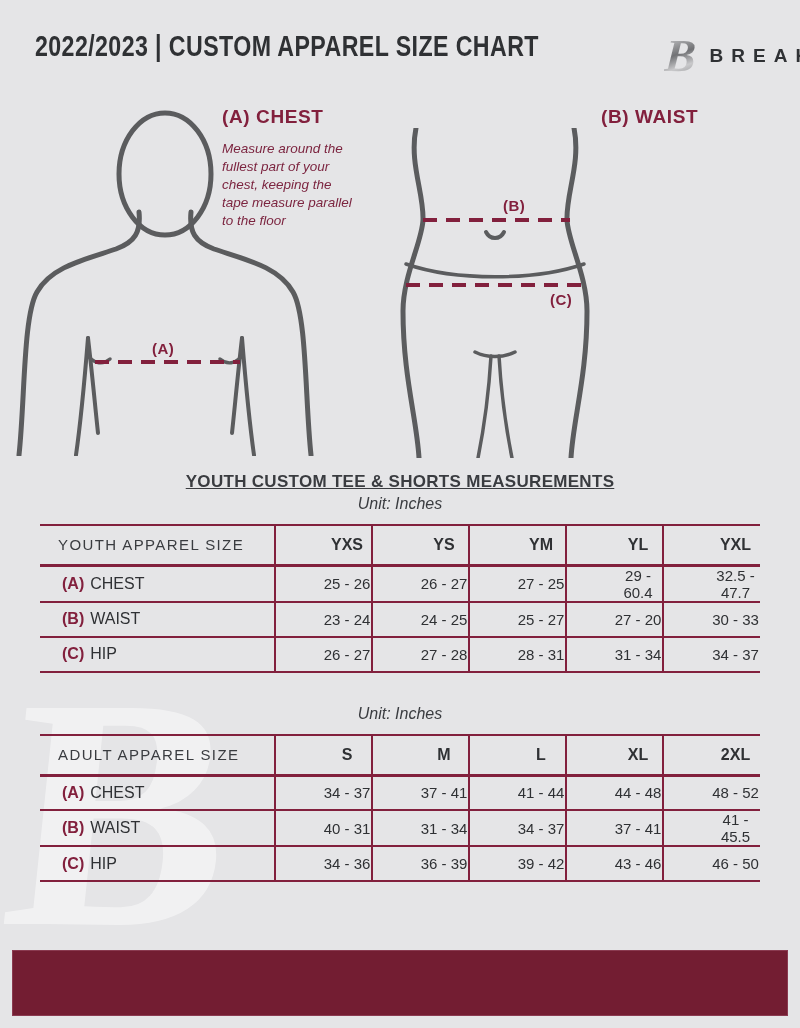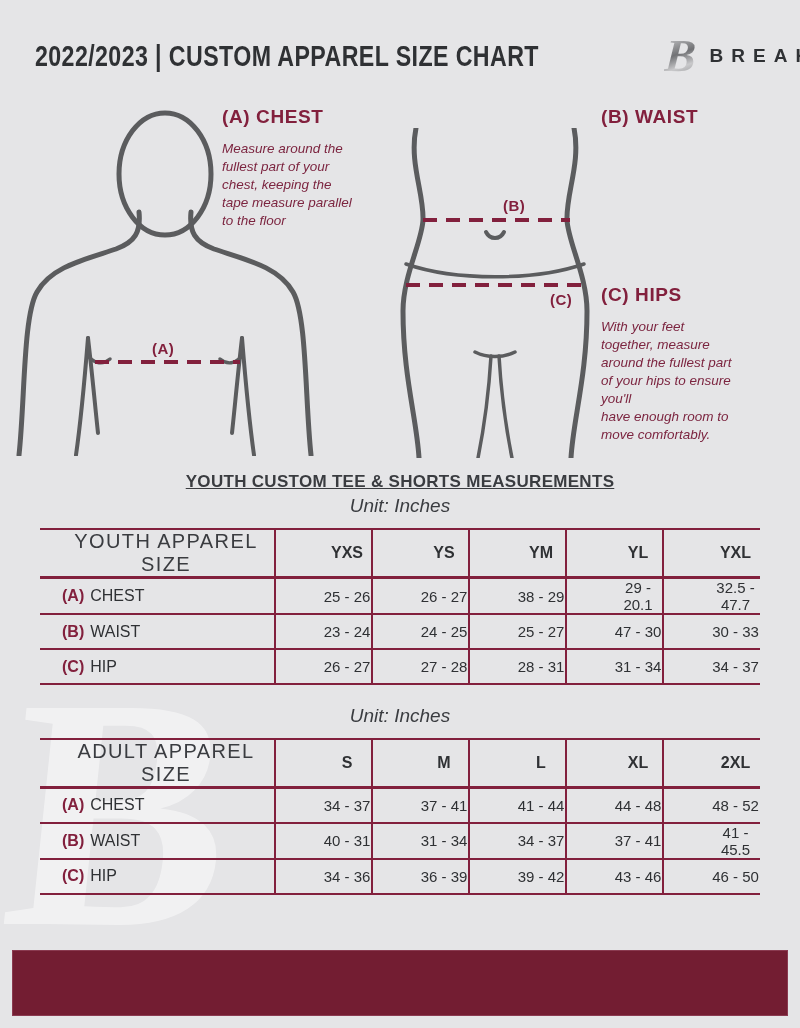--- a/index.html
+++ b/index.html
@@ -27,21 +27,21 @@
     font-weight:700;
     font-size:330px;line-height:1;
     color:rgba(255,255,255,0.48);
     transform:skewX(-6deg);
     z-index:0;
     user-select:none;
   }
   
   .hdr{
     position:absolute;left:35px;right:35px;top:30px;height:52px;
-    display:flex;align-items:center;justify-content:space-between;
+    display:flex;justify-content:space-between;
     z-index:2;
   }
   .title{
     font-weight:700;font-size:29px;color:var(--ink);
     letter-spacing:0.5px;white-space:nowrap;
     transform:scaleX(0.80);transform-origin:left center;
   }
   .brand{display:flex;align-items:center;gap:14px;}
   .logo-b{
     font-family:"Liberation Serif", serif;
@@ -74,37 +74,37 @@
     font-size:19px;font-weight:700;color:var(--accent);
     letter-spacing:0.6px;margin-bottom:12px;
   }
   .guide p{
     font-style:italic;font-size:13.5px;line-height:18px;
     color:#7c2540;white-space:pre-line;
   }
   
   .tbl-block{position:absolute;left:40px;width:720px;text-align:center;z-index:2;}
   .tbl-title{font-size:17px;font-weight:700;color:var(--ink-soft);letter-spacing:0.3px;text-decoration:underline;}
-  .tbl-unit{font-size:19px;font-style:italic;color:var(--ink-soft);margin-top:3px;}
+  .tbl-unit{font-size:16px;font-style:italic;color:var(--ink-soft);margin-top:3px;}
   table{
     width:720px;margin-top:11px;
     border-collapse:collapse;table-layout:fixed;
     border-top:2px solid var(--accent);
   }
   thead tr{border-bottom:3px solid var(--accent);}
   tbody tr{border-bottom:2px solid var(--accent);}
   th,td{vertical-align:middle;padding-left:47px;}
   th{height:40px;font-size:16px;font-weight:700;color:var(--ink);}
   td{height:35px;font-size:15px;color:var(--ink);}
   th+th,td+td{border-left:2px solid var(--accent);}
   .rowhead-col{width:235px;}
   .size-col{width:97px;}
   th.corner{
-    font-weight:400;font-size:20px;letter-spacing:1.4px;
-    color:var(--ink-soft);text-align:center;padding-left:18px;
+    font-weight:400;font-size:15px;letter-spacing:1.4px;
+    color:var(--ink-soft);text-align:left;padding-left:18px;
   }
   td.rowlabel{text-align:left;padding-left:22px;font-size:16px;}
   td.rowlabel .pfx{color:var(--accent);font-weight:700;margin-right:6px;}
   
   .bottom-bar{
     position:absolute;left:12px;right:12px;top:950px;height:66px;
     background:var(--accent-dark);
     border:1px solid #8a3a50;
     z-index:3;
   }
@@ -160,30 +160,20 @@
     <h3>(A) CHEST</h3>
     <p>Measure around the
 fullest part of your
 chest, keeping the
 tape measure parallel
 to the floor</p>
   </div>
   <div class="guide" style="left:601px;top:106px;width:190px;">
     <h3>(B) WAIST</h3>
   </div>
-  <div class="guide" style="left:601px;top:284px;width:195px;">
-    <h3>(C) HIPS</h3>
-    <p>With your feet
-together, measure
-around the fullest part
-of your hips to ensure
-you'll
-have enough room to
-move comfortably.</p>
-  </div>
 
   <div class="tbl-block" style="top:472px;">
     <div class="tbl-title">YOUTH CUSTOM TEE &amp; SHORTS MEASUREMENTS</div>
     <div class="tbl-unit">Unit: Inches</div>
     <table>
       <colgroup>
         <col class="rowhead-col">
           <col class="size-col">
           <col class="size-col">
           <col class="size-col">
@@ -200,32 +190,32 @@
           <th>YXL</th>
         </tr>
       </thead>
       <tbody>
         <tr>
           <td class="rowlabel">
             <span class="pfx">(A)</span><span>CHEST</span>
           </td>
           <td>25 - 26</td>
           <td>26 - 27</td>
-          <td>38 - 29</td>
-          <td>29 - 20.1</td>
+          <td>27 - 25</td>
+          <td>29 - 60.4</td>
           <td>32.5 - 47.7</td>
         </tr>
         <tr>
           <td class="rowlabel">
             <span class="pfx">(B)</span><span>WAIST</span>
           </td>
           <td>23 - 24</td>
           <td>24 - 25</td>
           <td>25 - 27</td>
-          <td>47 - 30</td>
+          <td>27 - 20</td>
           <td>30 - 33</td>
         </tr>
         <tr>
           <td class="rowlabel">
             <span class="pfx">(C)</span><span>HIP</span>
           </td>
           <td>26 - 27</td>
           <td>27 - 28</td>
           <td>28 - 31</td>
           <td>31 - 34</td>

